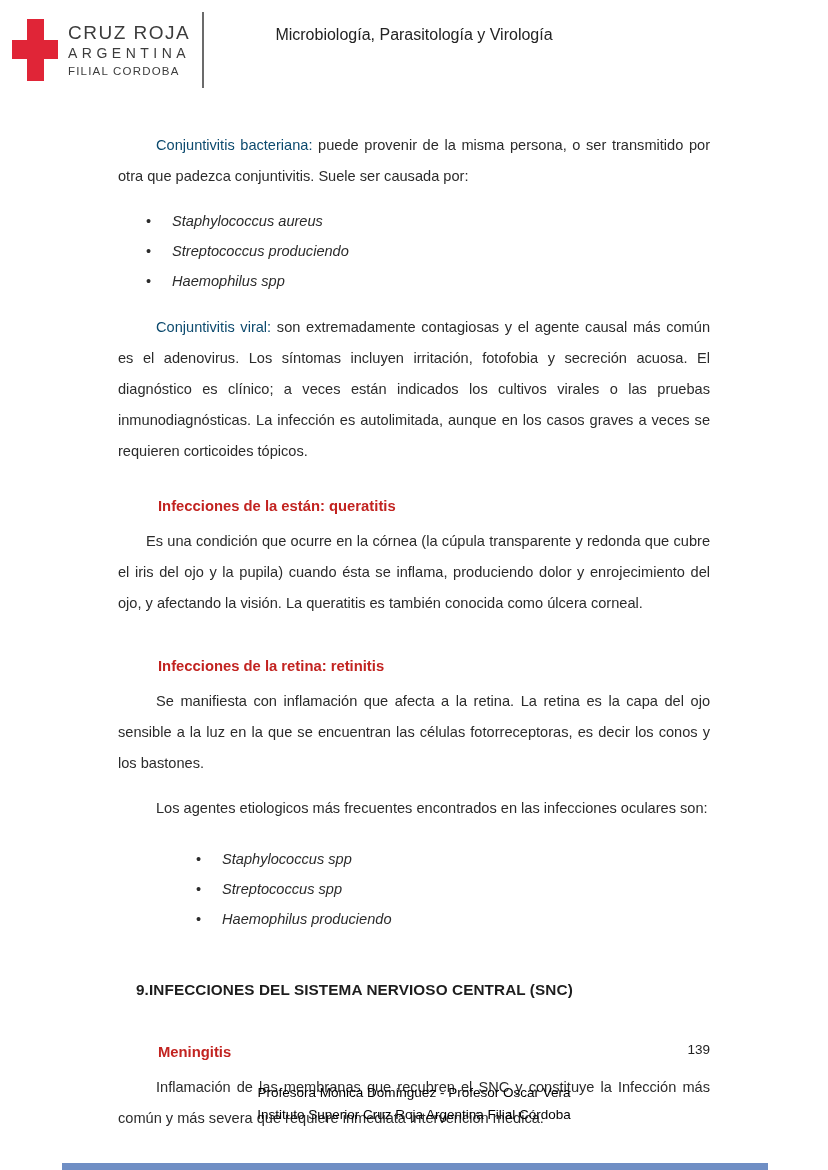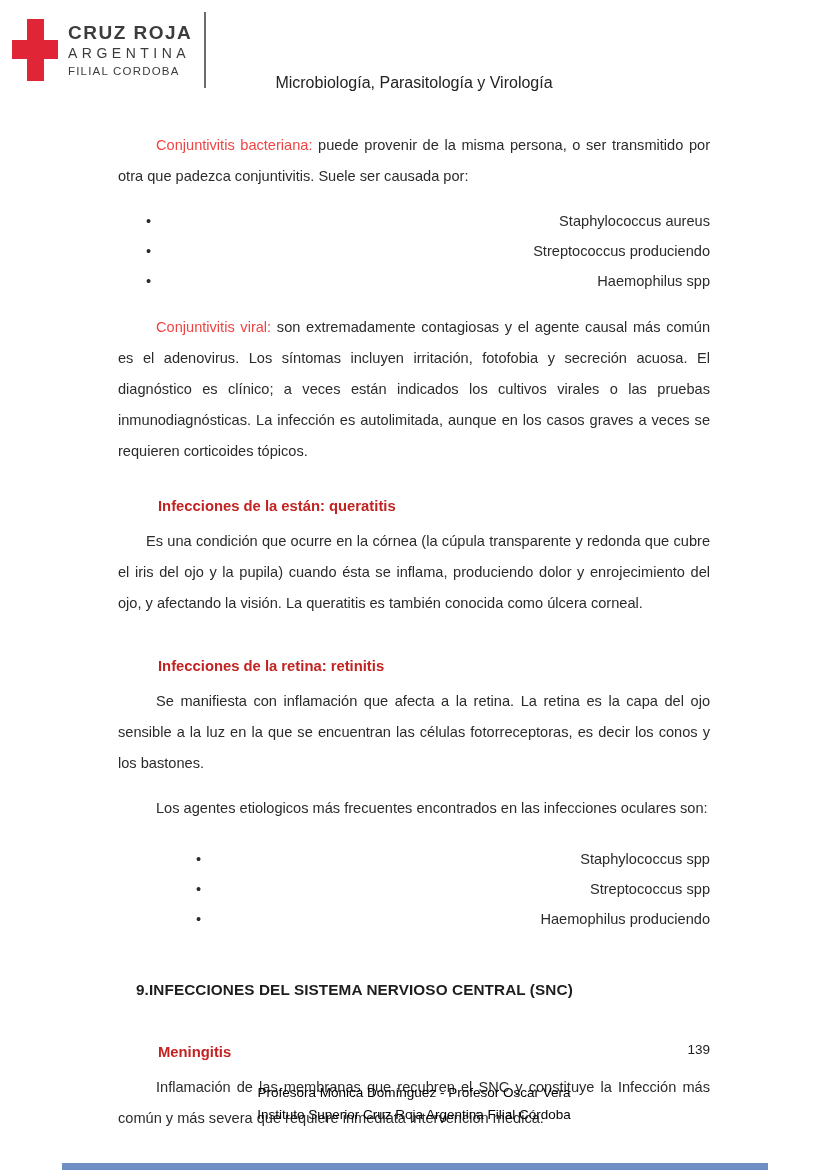--- a/index.html
+++ b/index.html
@@ -15,41 +15,41 @@
     color: #2e2e2e;
   }
 
   
   .header { position: absolute; top: 0; left: 0; right: 0; height: 108px; }
   .logo { position: absolute; top: 12px; left: 12px; display: flex; align-items: center; }
   .cross { position: relative; width: 46px; height: 62px; margin-right: 10px; }
   .cross .v { position: absolute; left: 15px; top: 0;  width: 17px; height: 62px; background: #e02537; }
   .cross .h { position: absolute; left: 0;  top: 21px; width: 46px; height: 19px; background: #e02537; }
   .logo-text { display: flex; flex-direction: column; color: #3c3c3c; }
-  .logo-l1 { font-size: 19px; font-weight: 700; letter-spacing: 1.5px; line-height: 23px; }
+  .logo-l1 { font-size: 19px; font-weight: 400; letter-spacing: 1.5px; line-height: 23px; }
   .logo-l2 { font-size: 14px; font-weight: 500; letter-spacing: 4.5px; line-height: 19px; }
   .logo-l3 { font-size: 11.5px; font-weight: 500; letter-spacing: 1.2px; line-height: 16px; }
   .logo-divider { width: 2px; height: 76px; background: #6b6b6b; margin-left: 12px; }
   .doc-title {
     position: absolute; top: 26px; left: 0; width: 100%;
-    text-align: center; font-size: 16px; color: #232323; margin-top: 48px;
+    text-align: center; font-size: 16px; color: #232323;
   }
 
   
   .content {
     position: absolute; top: 108px; left: 118px; width: 592px;
     font-size: 14.6px; line-height: 31px; color: #2b2b2b;
   }
   .para { text-align: justify; text-align-last: left; text-indent: 38px; }
-  .lead-red { color: #ef4444; }
+  .lead-red { color: #0c4a6e; }
   .red-heading { color: #c22320; font-weight: bold; font-size: 14.8px; }
   .indent-40 { margin-left: 40px; }
   .indent-18 { margin-left: 18px; }
   ul.bullets { list-style: none; }
-  ul.bullets li { line-height: 30px; position: relative; text-align: right; }
+  ul.bullets li { font-style: italic; line-height: 30px; position: relative; }
   ul.bullets.lvl1 li { padding-left: 54px; }
   ul.bullets.lvl1 li::before { content: "•"; position: absolute; left: 28px; font-style: normal; }
   ul.bullets.lvl2 li { padding-left: 104px; }
   ul.bullets.lvl2 li::before { content: "•"; position: absolute; left: 78px; font-style: normal; }
   .snc-heading { font-weight: bold; font-size: 15.3px; color: #1d1d1d; letter-spacing: 0.1px; }
 
   .mt-14 { margin-top: 14px; }
   .mt-16 { margin-top: 16px; }
   .mt-20 { margin-top: 20px; }
   .mt-22 { margin-top: 22px; }

